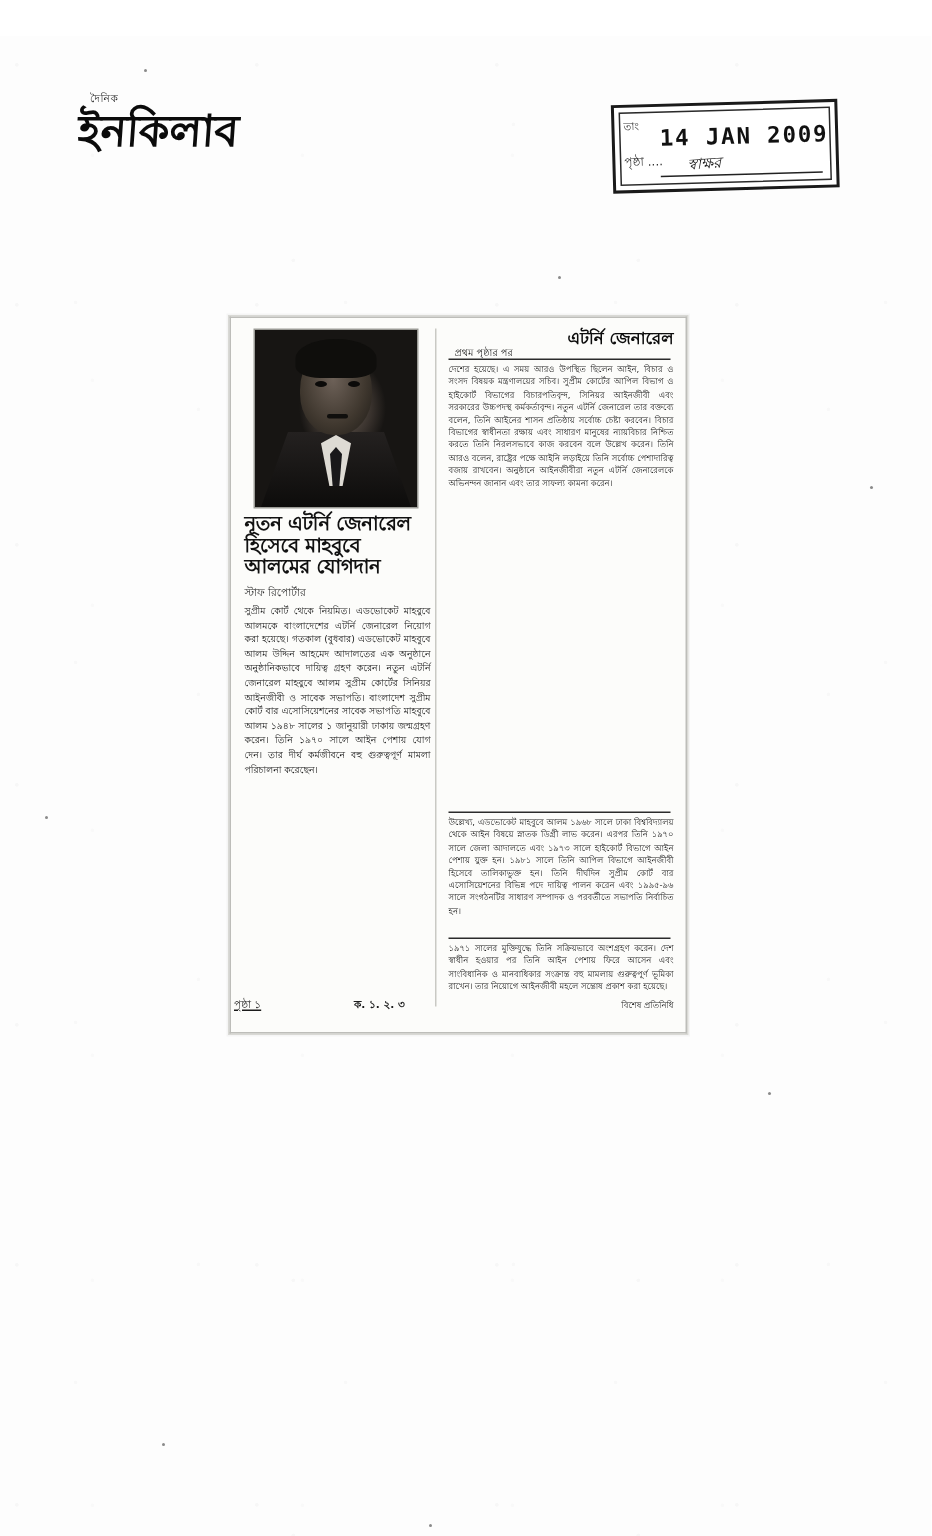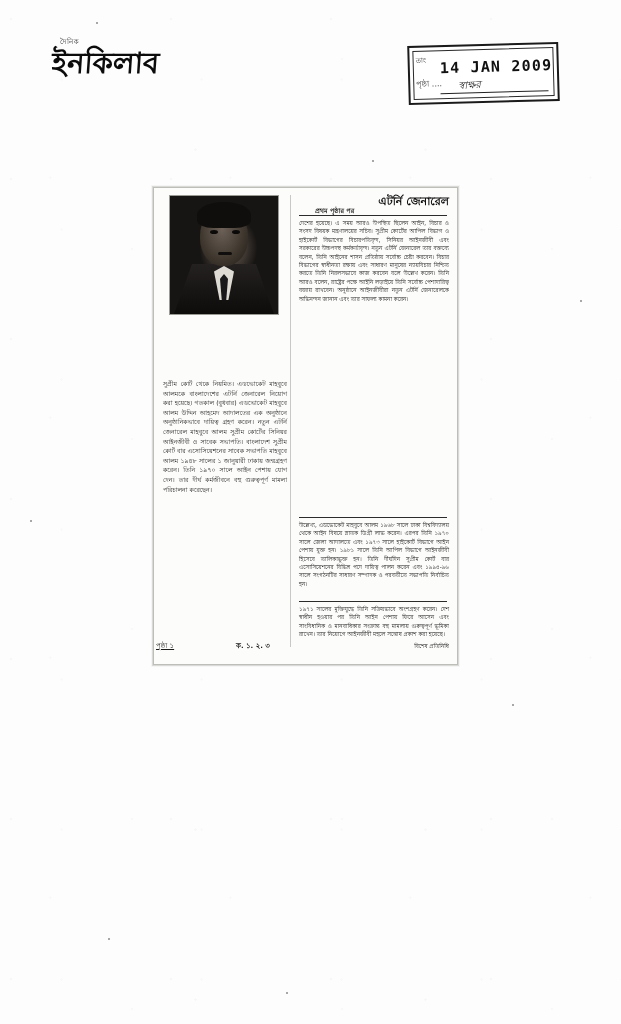--- a/index.html
+++ b/index.html
@@ -13,20 +13,21 @@
     position: relative;
     font-family: "Liberation Sans", sans-serif;
     overflow: hidden;
   }
 
   
   .scan-page {
     position: absolute;
     inset: 0;
     background: #fdfdfd;
+    margin-top: 24px;
   }
   .scan-noise {
     position: absolute;
     inset: 0;
     opacity: .5;
     background-image:
       radial-gradient(circle at 7% 12%, rgba(0,0,0,.05) 0 1px, transparent 1.4px),
       radial-gradient(circle at 63% 31%, rgba(0,0,0,.04) 0 1px, transparent 1.4px),
       radial-gradient(circle at 28% 74%, rgba(0,0,0,.04) 0 1px, transparent 1.4px),
       radial-gradient(circle at 85% 88%, rgba(0,0,0,.05) 0 1px, transparent 1.4px),
@@ -296,27 +297,26 @@
     top: 0px;
     width: 150px;
     font-family: "DejaVu Sans", sans-serif;
     font-weight: bold;
     font-size: 11px;
     color: #0d0d0d;
     text-align: right;
   }
   .r-sub {
     position: absolute;
-    left: 20px;
+    left: 8px;
     top: 13px;
     width: 150px;
     font-family: "DejaVu Sans", sans-serif;
     font-size: 6.5px;
     color: #222;
-    font-weight: bold;
   }
   .r-rule {
     position: absolute;
     left: 4px;
     top: 22px;
     width: 148px;
     height: 1px;
     background: #2b2b2b;
   }
   .r-body {
@@ -418,20 +418,26 @@
         <div class="photo-body"></div>
         <div class="photo-shirt"></div>
         <div class="photo-tie"></div>
         <div class="photo-head"></div>
         <div class="photo-hair"></div>
         <div class="photo-eye-l"></div>
         <div class="photo-eye-r"></div>
         <div class="photo-mouth"></div>
       </div>
 
+      <div class="headline">
+        <div class="headline-line hl-1">নূতন এটর্নি জেনারেল</div>
+        <div class="headline-line hl-2">হিসেবে মাহবুবে</div>
+        <div class="headline-line hl-3">আলমের যোগদান</div>
+        <div class="byline">স্টাফ রিপোর্টার</div>
+      </div>
 
       <div class="body-left">
         <div class="body-line">সুপ্রীম কোর্ট থেকে নিয়মিত। এডভোকেট মাহবুবে আলমকে বাংলাদেশের এটর্নি জেনারেল নিয়োগ করা হয়েছে। গতকাল (বুধবার) এডভোকেট মাহবুবে আলম উদ্দিন আহমেদ আদালতের এক অনুষ্ঠানে অনুষ্ঠানিকভাবে দায়িত্ব গ্রহণ করেন। নতুন এটর্নি জেনারেল মাহবুবে আলম সুপ্রীম কোর্টের সিনিয়র আইনজীবী ও সাবেক সভাপতি। বাংলাদেশ সুপ্রীম কোর্ট বার এসোসিয়েশনের সাবেক সভাপতি মাহবুবে আলম ১৯৪৮ সালের ১ জানুয়ারী ঢাকায় জন্মগ্রহণ করেন। তিনি ১৯৭০ সালে আইন পেশায় যোগ দেন। তার দীর্ঘ কর্মজীবনে বহু গুরুত্বপূর্ণ মামলা পরিচালনা করেছেন।</div>
       </div>
     </div>
 
     <div class="col-right">
       <div class="r-head">এটর্নি জেনারেল</div>
       <div class="r-sub">প্রথম পৃষ্ঠার পর</div>
       <div class="r-rule"></div>

